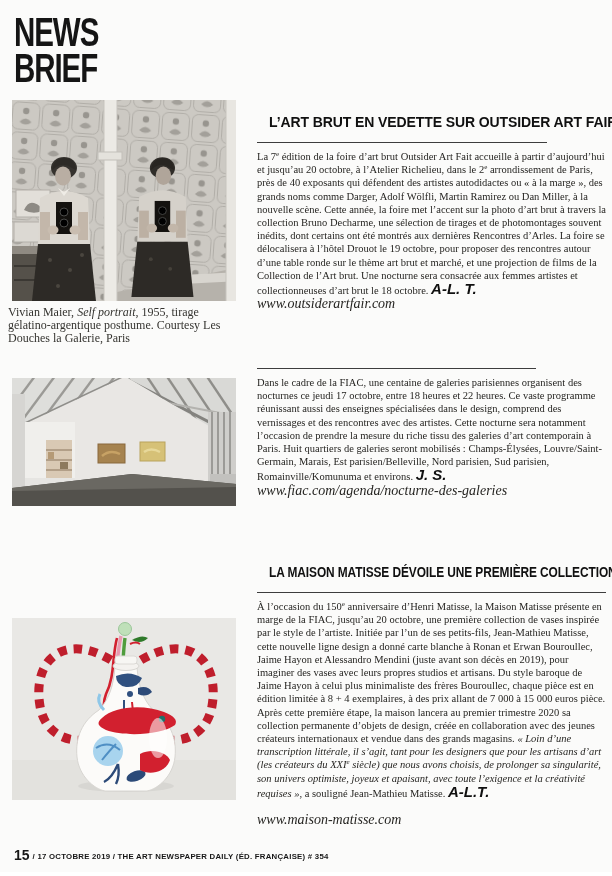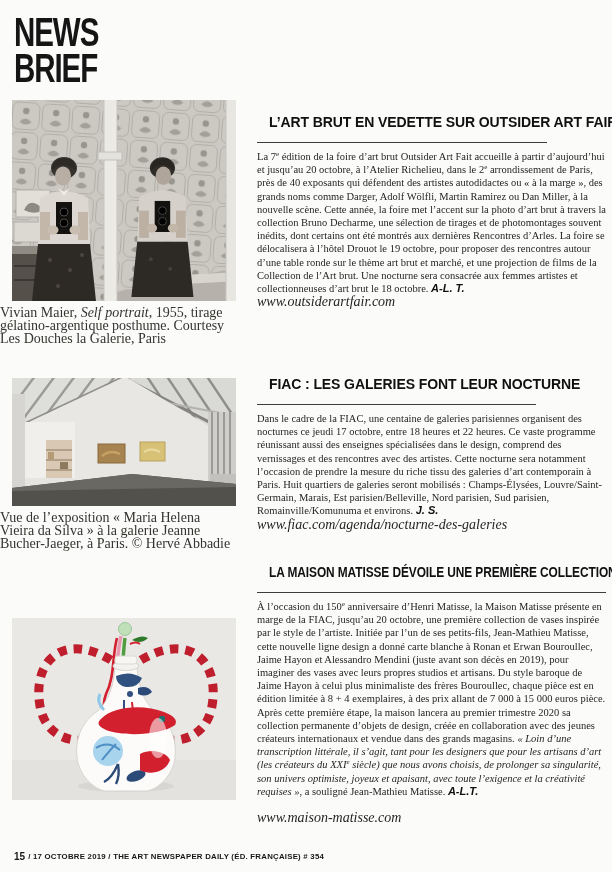--- a/index.html
+++ b/index.html
@@ -6,39 +6,39 @@
   .page{position:relative;width:612px;height:872px;background:#fbfbfa;overflow:hidden;
         font-family:"Liberation Serif", serif;color:#262522;}
   
   .masthead{position:absolute;left:14px;top:14px;
     font-family:"Liberation Sans", sans-serif;font-weight:800;font-size:41px;
     line-height:0.88;letter-spacing:-1.5px;color:#151515;
     transform:scaleX(0.72);transform-origin:0 0;white-space:nowrap;}
   
   .fig{position:absolute;left:12px;}
   .fig svg{display:block;}
-  .caption{position:absolute;left:0;width:234px;font-size:14px;line-height:13px;color:#34332f;}
+  .caption{position:absolute;left:8px;width:234px;font-size:12px;line-height:13px;color:#34332f;}
   .caption .it{font-style:italic;}
   
   .article{position:absolute;left:257px;width:349px;}
   .title{font-family:"Liberation Sans", sans-serif;font-weight:800;font-size:14px;
          letter-spacing:-0.1px;color:#101010;white-space:nowrap;margin:12px;}
   .title .cond{display:inline-block;transform:scaleX(0.85);transform-origin:0 0;}
   .rule{height:1px;background:#3d3d3d;margin:4px 0 7px 0;}
   .body-text{font-size:10.5px;line-height:13.2px;margin:0;text-align:left;}
   .sup{font-size:7px;vertical-align:4px;line-height:0;}
   .q{font-style:italic;}
   .byline{font-family:"Liberation Sans", sans-serif;font-weight:700;font-style:italic;
-          font-size:11px;color:#101010;}
+          font-size:15px;color:#101010;}
   .url{font-style:italic;font-size:14px;line-height:13.2px;color:#262522;}
   .contact{font-style:italic;}
   
   .footer{position:absolute;left:14px;top:845px;font-family:"Liberation Sans", sans-serif;
           color:#161616;white-space:nowrap;}
-  .pageno{font-weight:800;font-size:10px;vertical-align:-1px;}
+  .pageno{font-weight:800;font-size:14px;vertical-align:-1px;}
   .finfo{font-weight:700;font-size:7.8px;letter-spacing:0.25px;margin-left:3px;}
 </style>
 </head>
 <body>
 
 <div class="page">
 
   <div class="masthead">
     <div>NEWS</div>
     <div>BRIEF</div>
@@ -181,23 +181,20 @@
 
       <rect x="86" y="66" width="27" height="19" fill="#a6834f" stroke="#89683c"></rect>
       <path d="M90 78 q8 -7 18 -2" stroke="#c7a265" stroke-width="2.5" fill="none"></path>
       <rect x="128" y="64" width="25" height="19" fill="#d6c177" stroke="#b9a35c"></rect>
       <path d="M132 74 q7 -5 16 0" stroke="#e7d89a" stroke-width="2.5" fill="none"></path>
 
       <polygon points="0,110 120,96 224,106 224,128 0,128" fill="#53514c"></polygon>
       <polygon points="0,110 120,96 224,106 224,109 0,113" fill="#6a6862"></polygon>
     </svg>
   </div>
-  <div class="caption" style="top:511px;">
-    <span>Vue de l’exposition « Maria Helena Vieira da Silva » à la galerie Jeanne Bucher-Jaeger, à Paris. © Hervé Abbadie</span>
-  </div>
 
   <div class="fig" style="top:618px;">
     <svg width="224" height="182" viewBox="0 0 224 182">
       <rect width="224" height="182" fill="#e9e8e5"></rect>
       <rect y="142" width="224" height="40" fill="#e3e2de"></rect>
       <ellipse cx="114" cy="168" rx="48" ry="6" fill="#d7d6d2"></ellipse>
 
       <g fill="none" stroke="#bf1e2c" stroke-width="9" stroke-dasharray="8.5 7" stroke-linecap="butt">
         <path d="M99 42 C 52 14, 20 42, 28 88 C 33 118, 60 128, 86 119"></path>
         <path d="M129 42 C 176 14, 208 42, 200 88 C 195 118, 168 128, 142 119"></path>
@@ -234,21 +231,20 @@
   </div>
 
   <div class="article" style="top:102px;">
     <h2 class="title"><span>L’ART BRUT EN VEDETTE SUR OUTSIDER ART FAIR</span></h2>
     <div class="rule" style="width:83%;"></div>
     <p class="body-text"><span>La 7</span><span class="sup">e</span><span> édition de la foire d’art brut Outsider Art Fait accueille à partir d’aujourd’hui et jusqu’au 20 octobre, à l’Atelier Richelieu, dans le 2</span><span class="sup">e</span><span> arrondissement de Paris, près de 40 exposants qui défendent des artistes autodidactes ou « à la marge », des grands noms comme Darger, Adolf Wölfli, Martin Ramirez ou Dan Miller, à la nouvelle scène. Cette année, la foire met l’accent sur la photo d’art brut à travers la collection Bruno Decharme, une sélection de tirages et de photomontages souvent inédits, dont certains ont été montrés aux dernières Rencontres d’Arles. La foire se délocalisera à l’hôtel Drouot le 19 octobre, pour proposer des rencontres autour d’une table ronde sur le thème art brut et marché, et une projection de films de la Collection de l’Art brut. Une nocturne sera consacrée aux femmes artistes et collectionneuses d’art brut le 18 octobre. </span><span class="byline">A-L. T.</span><br>
     <span class="url">www.outsiderartfair.com</span></p>
   </div>
 
   <div class="article" style="top:364px;">
-    <h2 class="title"><span>FIAC : LES GALERIES FONT LEUR NOCTURNE</span></h2>
     <div class="rule" style="width:80%;"></div>
     <p class="body-text"><span>Dans le cadre de la FIAC, une centaine de galeries parisiennes organisent des nocturnes ce jeudi 17 octobre, entre 18 heures et 22 heures. Ce vaste programme réunissant aussi des enseignes spécialisées dans le design, comprend des vernissages et des rencontres avec des artistes. Cette nocturne sera notamment l’occasion de prendre la mesure du riche tissu des galeries d’art contemporain à Paris. Huit quartiers de galeries seront mobilisés : Champs-Élysées, Louvre/Saint-Germain, Marais, Est parisien/Belleville, Nord parisien, Sud parisien, Romainville/Komunuma et environs. </span><span class="byline">J. S.</span><br>
     <span class="url">www.fiac.com/agenda/nocturne-des-galeries</span></p>
   </div>
 
   <div class="article" style="top:552px;">
     <h2 class="title"><span class="cond">LA MAISON MATISSE DÉVOILE UNE PREMIÈRE COLLECTION DE VASES</span></h2>
     <div class="rule" style="width:100%;"></div>
     <p class="body-text"><span>À l’occasion du 150</span><span class="sup">e</span><span> anniversaire d’Henri Matisse, la Maison Matisse présente en marge de la FIAC, jusqu’au 20 octobre, une première collection de vases inspirée par le style de l’artiste. Initiée par l’un de ses petits-fils, Jean-Mathieu Matisse, cette nouvelle ligne design a donné carte blanche à Ronan et Erwan Bouroullec, Jaime Hayon et Alessandro Mendini (juste avant son décès en 2019), pour imaginer des vases avec leurs propres studios et artisans. Du style baroque de Jaime Hayon à celui plus minimaliste des frères Bouroullec, chaque pièce est en édition limitée à 8 + 4 exemplaires, à des prix allant de 7 000 à 15 000 euros pièce. Après cette première étape, la maison lancera au premier trimestre 2020 sa collection permanente d’objets de design, créée en collaboration avec des jeunes créateurs internationaux et vendue dans des grands magasins. </span><span class="q">« Loin d’une transcription littérale, il s’agit, tant pour les designers que pour les artisans d’art (les créateurs du XXI</span><span class="sup q">e</span><span class="q"> siècle) que nous avons choisis, de prolonger sa singularité, son univers optimiste, joyeux et apaisant, avec toute l’exigence et la créativité requises »</span><span>, a souligné Jean-Mathieu Matisse. </span><span class="byline">A-L.T.</span><br>
     <br>

